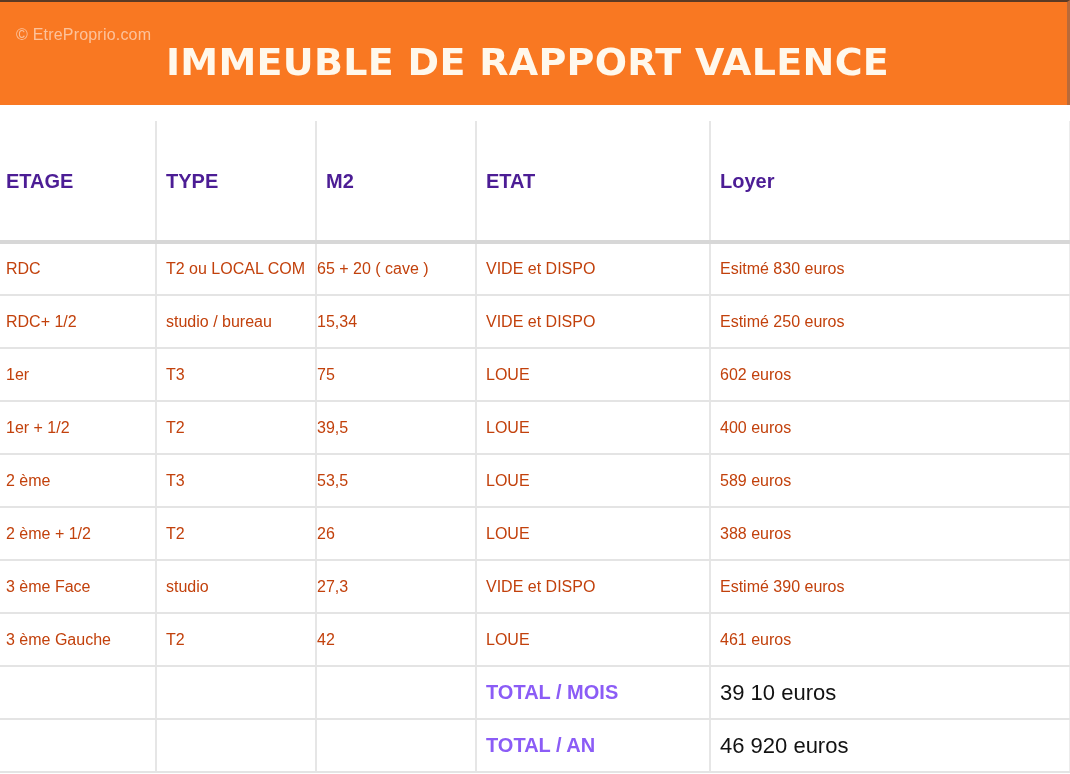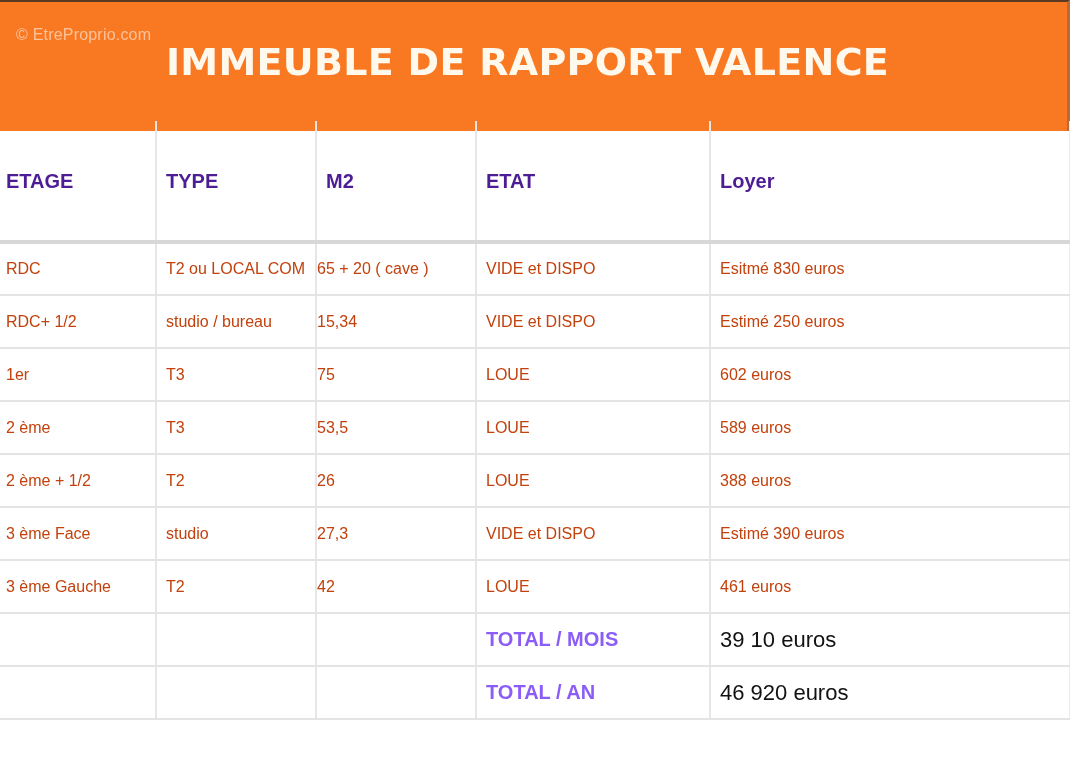--- a/index.html
+++ b/index.html
@@ -6,21 +6,21 @@
     html, body {
       width: 1070px; height: 774px; overflow: hidden;
       background: #ffffff;
       font-family: "Liberation Sans", "DejaVu Sans", sans-serif;
       color: #1e1e1e;
     }
     .page { position: relative; width: 1070px; height: 774px; background: #fff; }
 
     
     .banner {
-      position: absolute; left: 0; top: 0; width: 1070px; height: 131px;
+      position: absolute; left: 0; top: 0; width: 1070px; height: 105px;
       background: #F97822;
       border-top: 2px solid #5b3a24;
       border-right: 3px solid #b86a3a;
     }
     .watermark {
       position: absolute; left: 16px; top: 24px;
       font-size: 16px; color: rgba(255,255,255,0.55);
       letter-spacing: 0.2px;
     }
     .banner-title {
@@ -127,20 +127,27 @@
           <td class="t-loyer">Estimé 250 euros</td>
         </tr>
         <tr>
           <td class="t-etage">1er</td>
           <td class="t-type">T3</td>
           <td class="t-m2">75</td>
           <td class="t-etat">LOUE</td>
           <td class="t-loyer">602 euros</td>
         </tr>
         <tr>
+          <td class="t-etage">1er + 1/2</td>
+          <td class="t-type">T2</td>
+          <td class="t-m2">39,5</td>
+          <td class="t-etat">LOUE</td>
+          <td class="t-loyer">400 euros</td>
+        </tr>
+        <tr>
           <td class="t-etage">2 ème</td>
           <td class="t-type">T3</td>
           <td class="t-m2">53,5</td>
           <td class="t-etat">LOUE</td>
           <td class="t-loyer">589 euros</td>
         </tr>
         <tr>
           <td class="t-etage">2 ème + 1/2</td>
           <td class="t-type">T2</td>
           <td class="t-m2">26</td>

